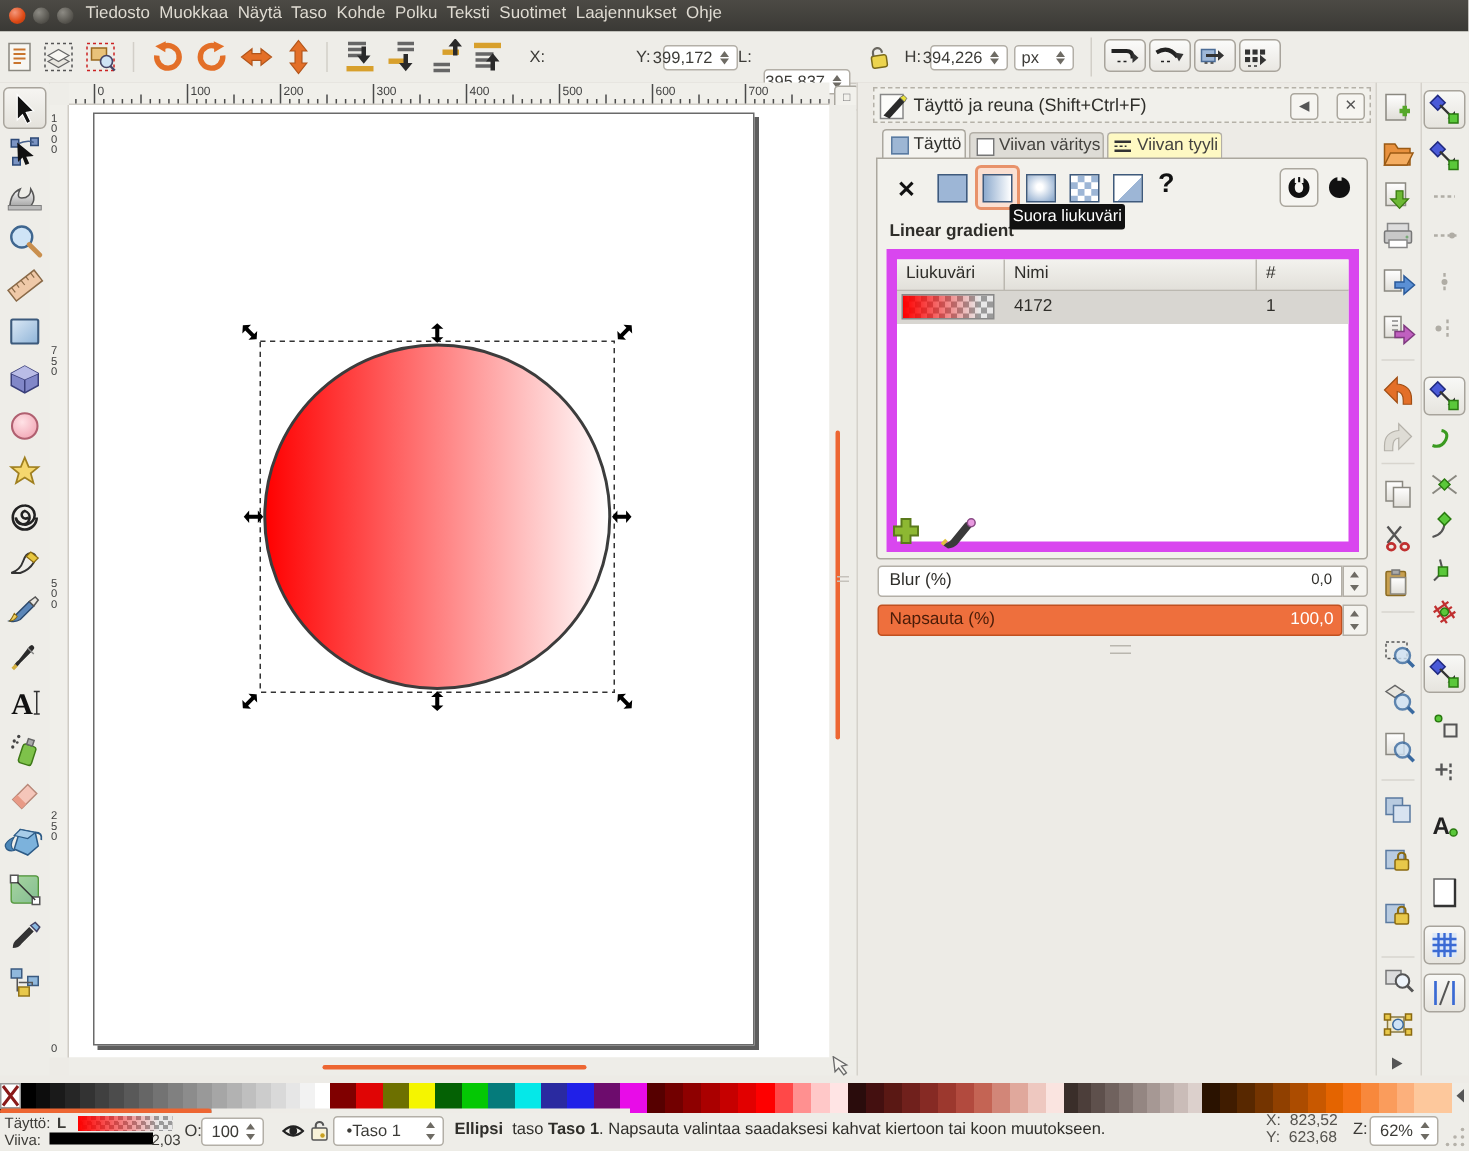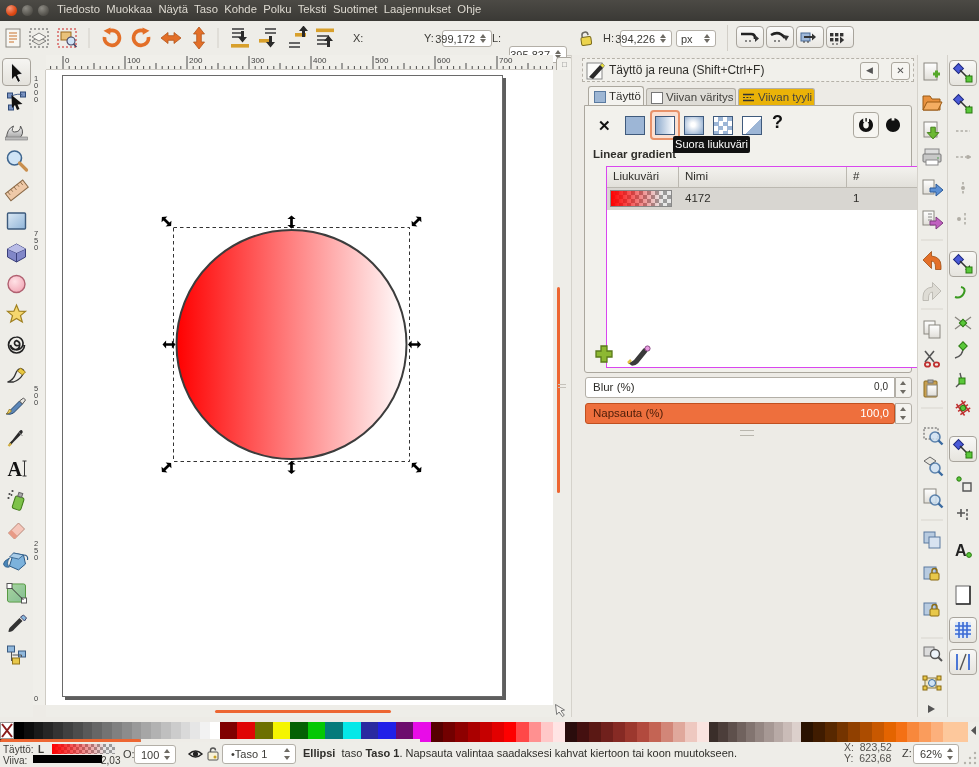--- a/index.html
+++ b/index.html
@@ -337,21 +337,21 @@
 <div class="abs" style="right:3px;top:3px;width:17px;height:16px;border:1px solid #aba79e;border-radius:3px;background:#f6f5f1;text-align:center;font-size:10px;color:#555;line-height:15px;">✕</div>
 </div>
 <div class="abs" style="left:588px;top:86px;width:56px;height:20px;background:#f4f3ef;border:1px solid #aba79e;border-bottom:none;border-radius:3px 3px 0 0;box-sizing:border-box;">
 <div class="abs" style="left:5px;top:4px;width:10px;height:10px;background:#9db6d4;border:1px solid #5a7aa0;"></div>
 <div class="abs" style="left:20px;top:3px;font-size:11.5px;color:#2f2e2a;">Täyttö</div>
   </div>
 <div class="abs" style="left:646px;top:88px;width:90px;height:18px;background:#dedcd6;border:1px solid #b3afa7;border-bottom:none;border-radius:3px 3px 0 0;box-sizing:border-box;">
 <div class="abs" style="left:4px;top:3px;width:10px;height:10px;background:#fff;border:1px solid #777;"></div>
 <div class="abs" style="left:19px;top:2px;font-size:11.5px;color:#44433f;">Viivan väritys</div>
   </div>
-<div class="abs" style="left:738px;top:88px;width:77px;height:18px;background:#eab308;border:1px solid #b3afa7;border-bottom:none;border-radius:3px 3px 0 0;box-sizing:border-box;">
+<div class="abs" style="left:738px;top:88px;width:77px;height:18px;background:#fef9c3;border:1px solid #b3afa7;border-bottom:none;border-radius:3px 3px 0 0;box-sizing:border-box;">
 <svg class="abs" style="left:3px;top:3px" width="13" height="11">
       <path d="M1 2.5h11M1 8.5h11" stroke="#333" stroke-width="1.6"></path>
       <path d="M1 5.5h8" stroke="#333" stroke-width="1" stroke-dasharray="2 1.4"></path>
     </svg>
 <div class="abs" style="left:19px;top:2px;font-size:11.5px;color:#44433f;">Viivan tyyli</div>
   </div>
 <div class="abs" style="left:584px;top:105px;width:328px;height:268px;background:#f2f1ec;border:1px solid #aba79e;border-radius:0 3px 3px 3px;box-sizing:border-box;"></div>
 <div class="abs" style="left:598px;top:117px;font-size:15px;font-weight:bold;color:#111;">✕</div>
 <div class="abs" style="left:625px;top:116px;width:20px;height:19px;background:#9db6d6;border:1px solid #3f5a7c;box-sizing:border-box;"></div>
 <div class="abs" style="left:650px;top:110px;width:30px;height:30px;border:2px solid #e8926a;border-radius:4px;background:#fbe0d2;box-sizing:border-box;"></div>
@@ -365,21 +365,21 @@
     <path d="M9 2 C13 2 16 5 16 9 C16 13 13 16 9 16 C5 16 2 13 2 9 C2 5 5 2 9 2 Z M9 5.5 C7.2 5.5 6.2 7 6.2 9 C6.2 11 7.2 12.5 9 12.5 C10.8 12.5 11.8 11 11.8 9 C11.8 7 10.8 5.5 9 5.5Z" fill="#111" fill-rule="evenodd"></path>
     <rect x="6.2" y="1" width="2.2" height="5" fill="#f6f5f1"></rect>
     <rect x="9.8" y="1" width="2.2" height="5" fill="#f6f5f1"></rect>
   </svg>
 <svg class="abs" style="left:884px;top:116px" width="18" height="18">
     <path d="M9 2 C13 2 16 5 16 9 C16 13 13 16 9 16 C5 16 2 13 2 9 C2 5 5 2 9 2 Z" fill="#111"></path>
     <rect x="7.6" y="0" width="2.8" height="4.5" fill="#f2f1ec"></rect>
   </svg>
 <div class="abs" style="left:673px;top:136px;width:77px;height:17px;background:#111;color:#fff;font-size:11px;text-align:center;line-height:17px;border-radius:2px;z-index:50;">Suora liukuväri</div>
 <div class="abs" style="left:593px;top:148px;font-size:11.5px;font-weight:bold;color:#2f2e2a;">Linear gradient</div>
-<div class="abs" style="left:606px;top:166px;width:315px;height:202px;background:#fff;border:1px solid #d946ef;box-sizing:border-box;">
+<div class="abs" style="left:591px;top:166px;width:315px;height:202px;background:#fff;border:7px solid #d946ef;box-sizing:border-box;">
 <div class="abs" style="left:0;top:0;width:100%;height:21px;background:linear-gradient(#f3f2ee,#e2e0da);border-bottom:1px solid #bbb8b0;box-sizing:border-box;">
  <div class="abs" style="left:6px;top:3px;font-size:11.5px;color:#2f2e2a;">Liukuväri</div>
  <div class="abs" style="left:71px;top:0;width:1px;height:21px;background:#bbb8b0;"></div>
  <div class="abs" style="left:78px;top:3px;font-size:11.5px;color:#2f2e2a;">Nimi</div>
  <div class="abs" style="left:239px;top:0;width:1px;height:21px;background:#bbb8b0;"></div>
  <div class="abs" style="left:246px;top:3px;font-size:11.5px;color:#2f2e2a;">#</div>
 </div>
 <div class="abs" style="left:0;top:21px;width:100%;height:22px;background:#d8d6d1;">
  <div class="abs" style="left:3px;top:2px;width:62px;height:17px;background:
    linear-gradient(90deg,#f00, rgba(255,0,0,0) 85%),

